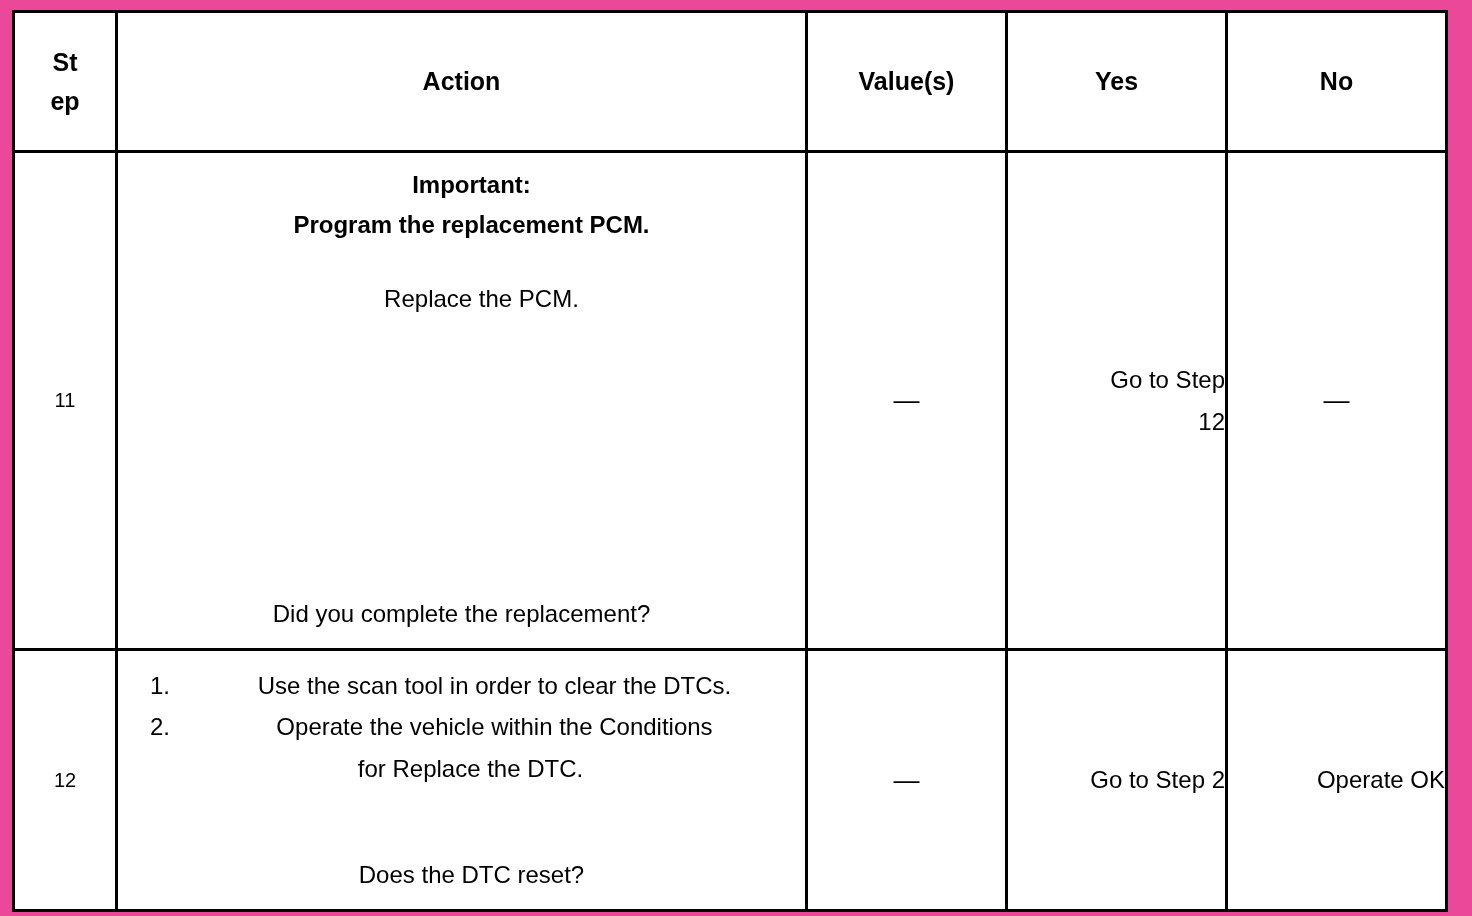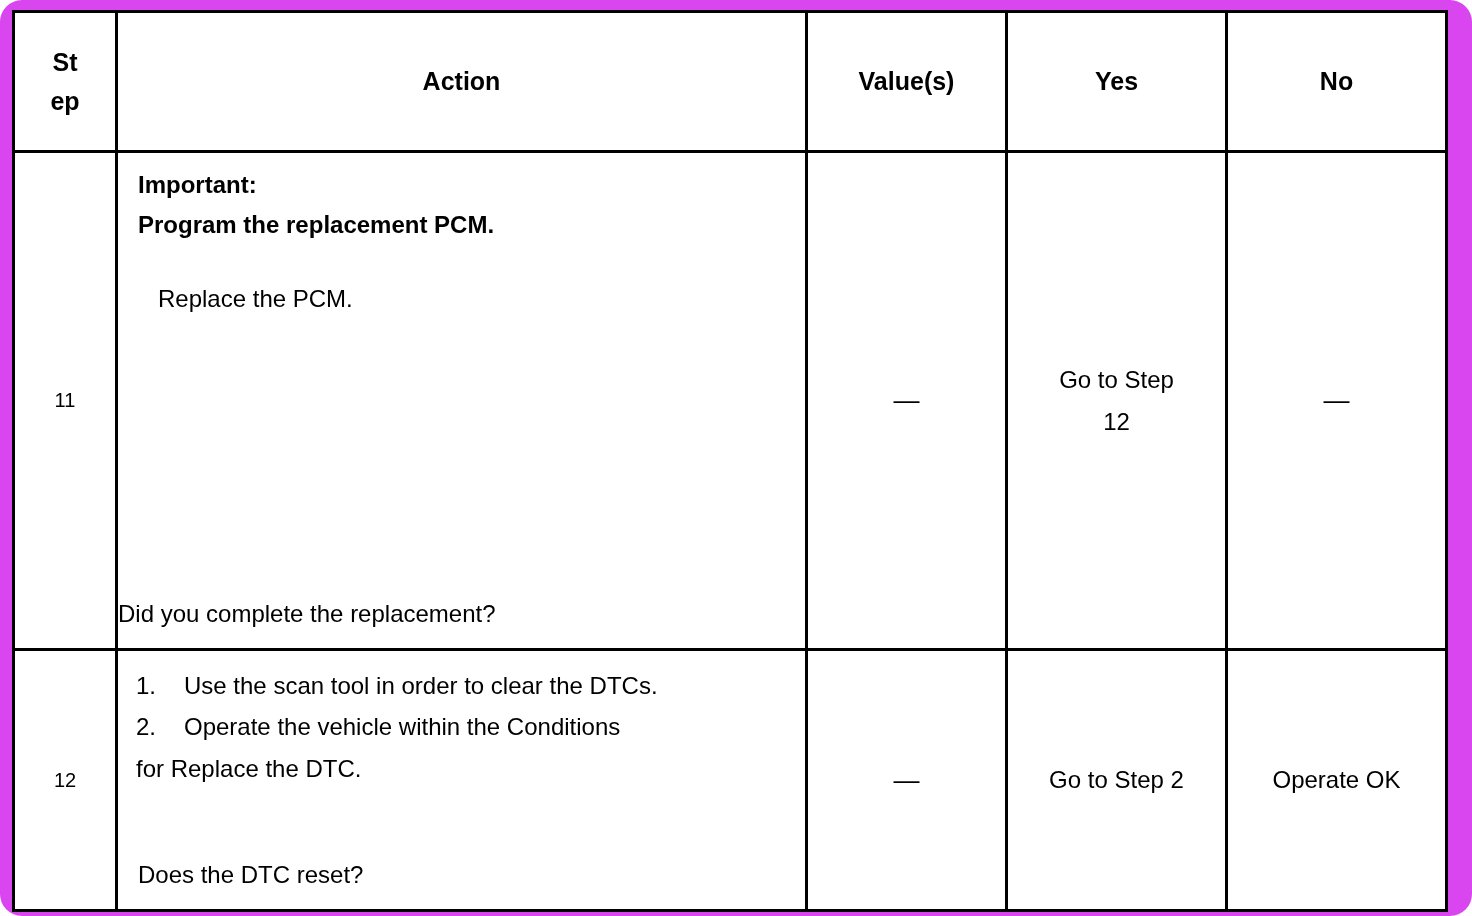--- a/index.html
+++ b/index.html
@@ -12,22 +12,21 @@
     height: 916px;
     overflow: hidden;
     font-family: "Liberation Sans", sans-serif;
     color: #000000;
   }
 
   .page {
     position: relative;
     width: 1472px;
     height: 916px;
-    background: #d946ef;
-    border-radius: 22px;
+    background: #ec4899;
   }
 
   
   .dtc-table {
     position: absolute;
     left: 12px;
     top: 10px;
     width: 1433px;
     border-collapse: collapse;
     table-layout: fixed;
@@ -67,30 +66,31 @@
 
   .cell-step {
     text-align: center;
     font-size: 20px;
   }
   .cell-dash {
     text-align: center;
     font-size: 26px;
   }
   .cell-branch {
-    text-align: center;
+    text-align: right;
     font-size: 24px;
     line-height: 1.75;
   }
   .cell-branch .br-line { display: block; }
 
   
   .cell-action {
     vertical-align: top;
     position: relative;
+    text-align: center;
   }
   .action-inner {
     position: relative;
     height: 100%;
     padding: 0;
   }
   .act-block {
     position: absolute;
     left: 0;
     right: 0;

